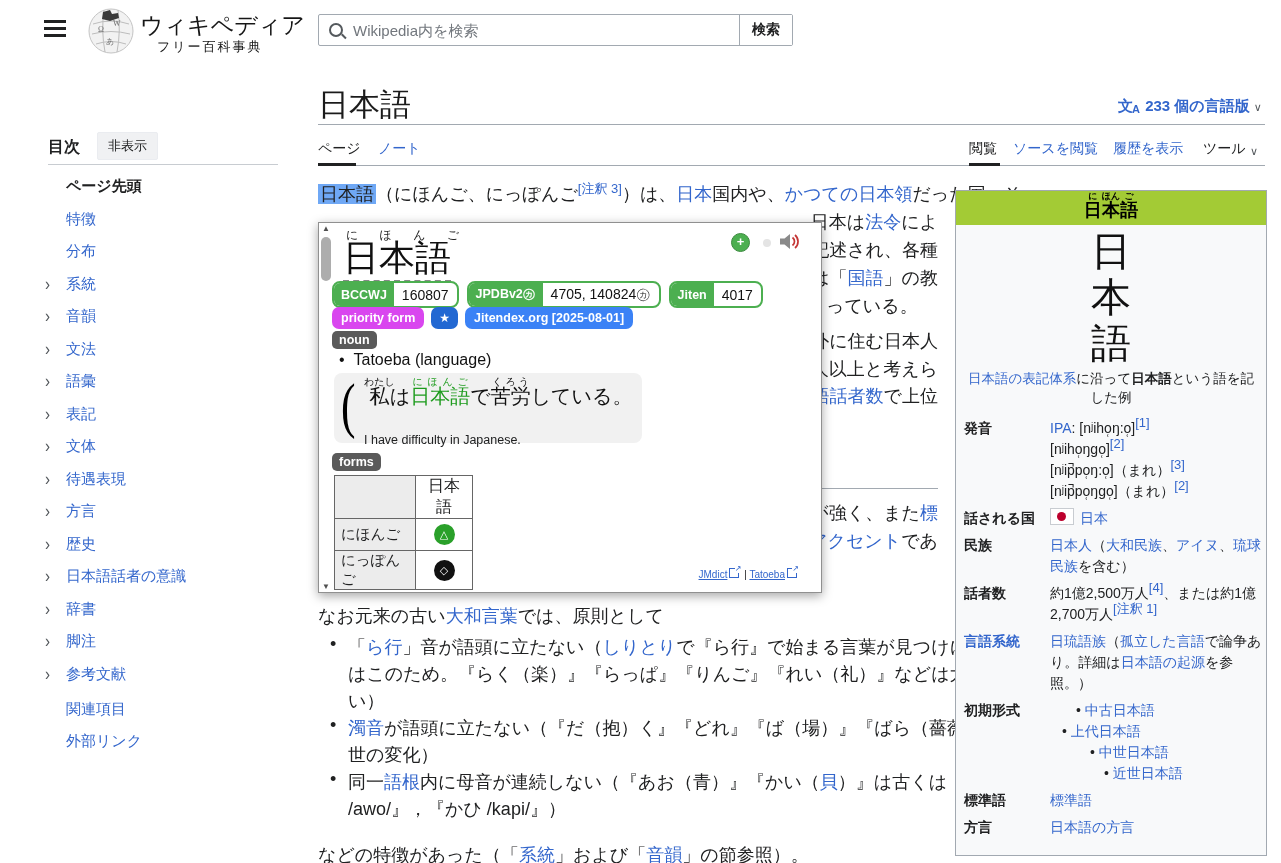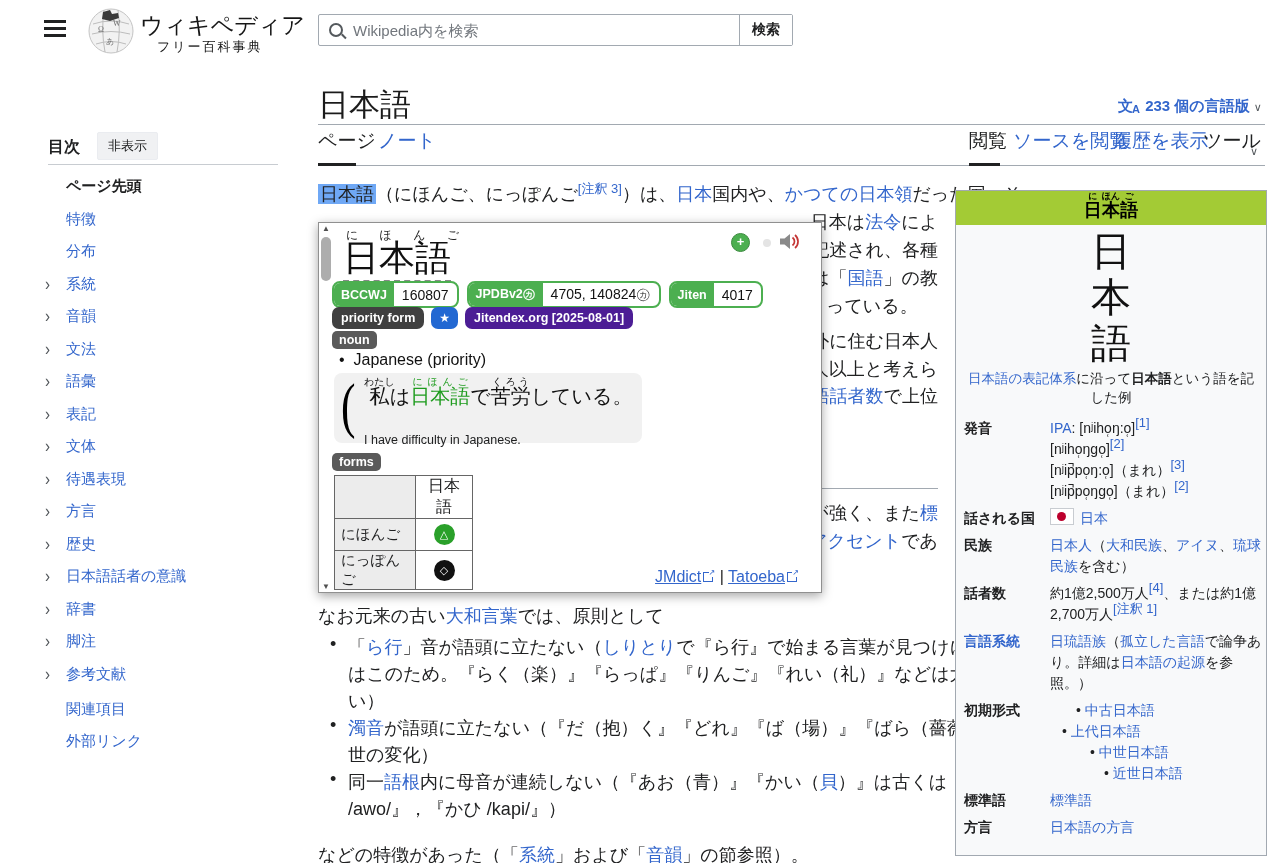--- a/index.html
+++ b/index.html
@@ -28,21 +28,21 @@
   .toc-title{left:48px;top:137px;font-weight:bold;font-size:16px;}
   .toc-hide{left:97px;top:132px;background:#f0f1f3;border:1px solid #eaecf0;border-radius:2px;font-size:13px;padding:4px 10px;color:#202122;cursor:pointer;}
   .toc-rule{left:48px;top:164px;width:230px;height:1px;background:#c8ccd1;}
   .toc-item{left:66px;font-size:15px;white-space:nowrap;cursor:pointer;}
   .toc-arrow{left:45px;font-size:15px;color:#54595d;cursor:pointer;transform:scaleY(1.2);}
   .toc-top{color:#202122;font-weight:bold;}
   
   .page-title{left:318px;top:84px;font-size:31px;color:#1b1b1b;}
   .title-rule{left:318px;top:124px;width:947px;height:1px;background:#a2a9b1;}
   .tabs-rule{left:318px;top:165px;width:947px;height:1px;background:#a2a9b1;}
-  .tab{top:128px;font-size:19px;white-space:nowrap;cursor:pointer;}
+  .tab{top:140px;font-size:14px;white-space:nowrap;cursor:pointer;}
   .tab-underline{top:163px;height:3px;background:#202122;}
   .lang-sel{left:1118px;top:97px;font-size:15px;font-weight:bold;color:#36c;cursor:pointer;white-space:nowrap;}
   .chev{color:#54595d;font-size:11px;font-weight:normal;}
   
   .ln{position:absolute;font-size:18px;line-height:27px;white-space:nowrap;color:#202122;}
   .bullet-dot{position:absolute;left:330px;font-size:18px;color:#202122;}
   .sec-rule{left:318px;top:488px;width:620px;height:1px;background:#a2a9b1;z-index:1;}
   
   .popup{left:318px;top:222px;width:502px;height:369px;background:#fff;border:1px solid #909090;box-shadow:0 3px 10px rgba(0,0,0,.35);z-index:30;}
   .popup .tri{left:2px;top:26px;width:0;height:0;border-left:10px solid #1a73e8;border-top:7px solid transparent;border-bottom:7px solid transparent;}
@@ -54,40 +54,40 @@
   .vscroll{right:1px;top:1px;bottom:1px;width:14px;background:#f4f4f4;border-left:1px solid #ddd;}
   .vscroll .up{position:absolute;top:1px;left:0;width:14px;text-align:center;font-size:8px;color:#505050;}
   .vscroll .dn{position:absolute;bottom:1px;left:0;width:14px;text-align:center;font-size:8px;color:#505050;}
   .vscroll .thumb{position:absolute;top:14px;left:2px;width:10px;height:44px;background:#adadad;border-radius:6px;}
   .freq-row{left:13px;top:58px;display:flex;gap:8px;}
   .freq{display:inline-flex;border:2px solid #4caf50;border-radius:8px;overflow:hidden;background:#fff;align-items:stretch;}
   .freq .fname{background:#4caf50;color:#fff;font-weight:bold;font-size:12.5px;padding:3px 7px;display:flex;align-items:center;}
   .freq .fval{color:#111;font-size:14px;padding:2px 8px;display:flex;align-items:center;}
   .tag-row{left:13px;top:84px;display:flex;gap:7px;}
   .pill{color:#fff;font-weight:bold;font-size:12.5px;padding:4px 9px;border-radius:7px;}
-  .pill-cyan{background:#404040;}
+  .pill-cyan{background:#d946ef;}
   .pill-star{background:#2268d2;padding:4px 8px;font-size:12px;}
-  .pill-purple{background:#4c1d95;}
+  .pill-purple{background:#3b82f6;}
   .pill-dark{background:#5a5a5a;color:#fff;font-weight:bold;font-size:12.5px;padding:2px 7px;border-radius:5px;display:inline-block;}
   .pos-tag{left:13px;top:108px;}
   .gloss{left:20px;top:128px;font-size:16px;color:#111;}
   .example{left:15px;top:150px;width:308px;height:70px;background:#f1f1f1;border-radius:8px;}
   .example .brace{position:absolute;left:4px;top:-3px;font-size:62px;font-family:"Liberation Serif",serif;color:#000;transform:scaleX(.7);}
   .example .jp{position:absolute;left:30px;top:4px;font-size:20px;color:#111;white-space:nowrap;}
   .example .jp ruby rt{font-size:10px;}
   .example .en{position:absolute;left:30px;top:60px;font-size:12.5px;color:#202122;}
   .forms-tag{left:13px;top:230px;}
   .ftable{left:15px;top:252px;border-collapse:collapse;}
   .ftable td,.ftable th{border:1px solid #666;font-weight:normal;font-size:14.5px;padding:0 6px;height:31px;}
   .ftable .hcell{background:#ececec;width:68px;}
   .ftable .icell{width:44px;text-align:center;background:#fff;}
   .circ{display:inline-block;width:21px;height:21px;border-radius:50%;color:#fff;font-size:11px;line-height:21px;text-align:center;vertical-align:middle;}
   .circ-green{background:#2aa02a;}
   .circ-black{background:#111;}
-  .pfooter{right:22px;top:345px;font-size:16px;color:#202122;text-align:right;}
+  .pfooter{right:22px;top:345px;font-size:10px;color:#202122;text-align:right;}
   .pfooter a{color:#3366cc;text-decoration:underline;cursor:pointer;}
   .ext{display:inline-block;width:8px;height:8px;border:1px solid #36c;position:relative;margin:0 2px;}
   .ext::after{content:"↗";position:absolute;font-size:8px;color:#36c;top:-5px;right:-3px;background:#fff;}
   
   .infobox{left:955px;top:190px;width:310px;border:1px solid #a2a9b1;background:#f8f9fa;font-size:14px;line-height:21px;z-index:5;padding-bottom:8px;}
   .ib-head{background:#a3cb35;text-align:center;font-size:18px;font-weight:bold;padding:2px 0 4px;color:#000;}
   .ib-head ruby rt{font-size:9px;font-weight:bold;}
   .ib-vert{text-align:center;padding:4px 0 0;}
   .ib-vert div{font-family:"Liberation Serif","DejaVu Serif",serif;font-size:40px;line-height:46px;color:#111;}
   .ib-caption{text-align:center;font-size:13.5px;padding:2px 10px 8px;line-height:19px;}
@@ -243,21 +243,21 @@
     </span>
   </div>
 
   <div class="abs tag-row">
     <span class="pill pill-cyan">priority form</span>
     <span class="pill pill-star">★</span>
     <span class="pill pill-purple">Jitendex.org [2025-08-01]</span>
   </div>
 
   <div class="abs pill-dark pos-tag">noun</div>
-  <div class="abs gloss">•&nbsp;&nbsp;<span>Japanese (priority)</span></div>
+  <div class="abs gloss">•&nbsp;&nbsp;<span>Tatoeba (language)</span></div>
 
   <div class="abs example">
     <div class="brace">(</div>
     <div class="jp"><ruby>私<rt>わたし</rt></ruby><span>は</span><ruby class="grn">日本語<rt>にほんご</rt></ruby><span>で</span><ruby>苦労<rt>くろう</rt></ruby><span>している。</span></div>
     <div class="en">I have difficulty in Japanese.</div>
   </div>
 
   <div class="abs pill-dark forms-tag">forms</div>
   <table class="abs ftable">
     <tbody>

